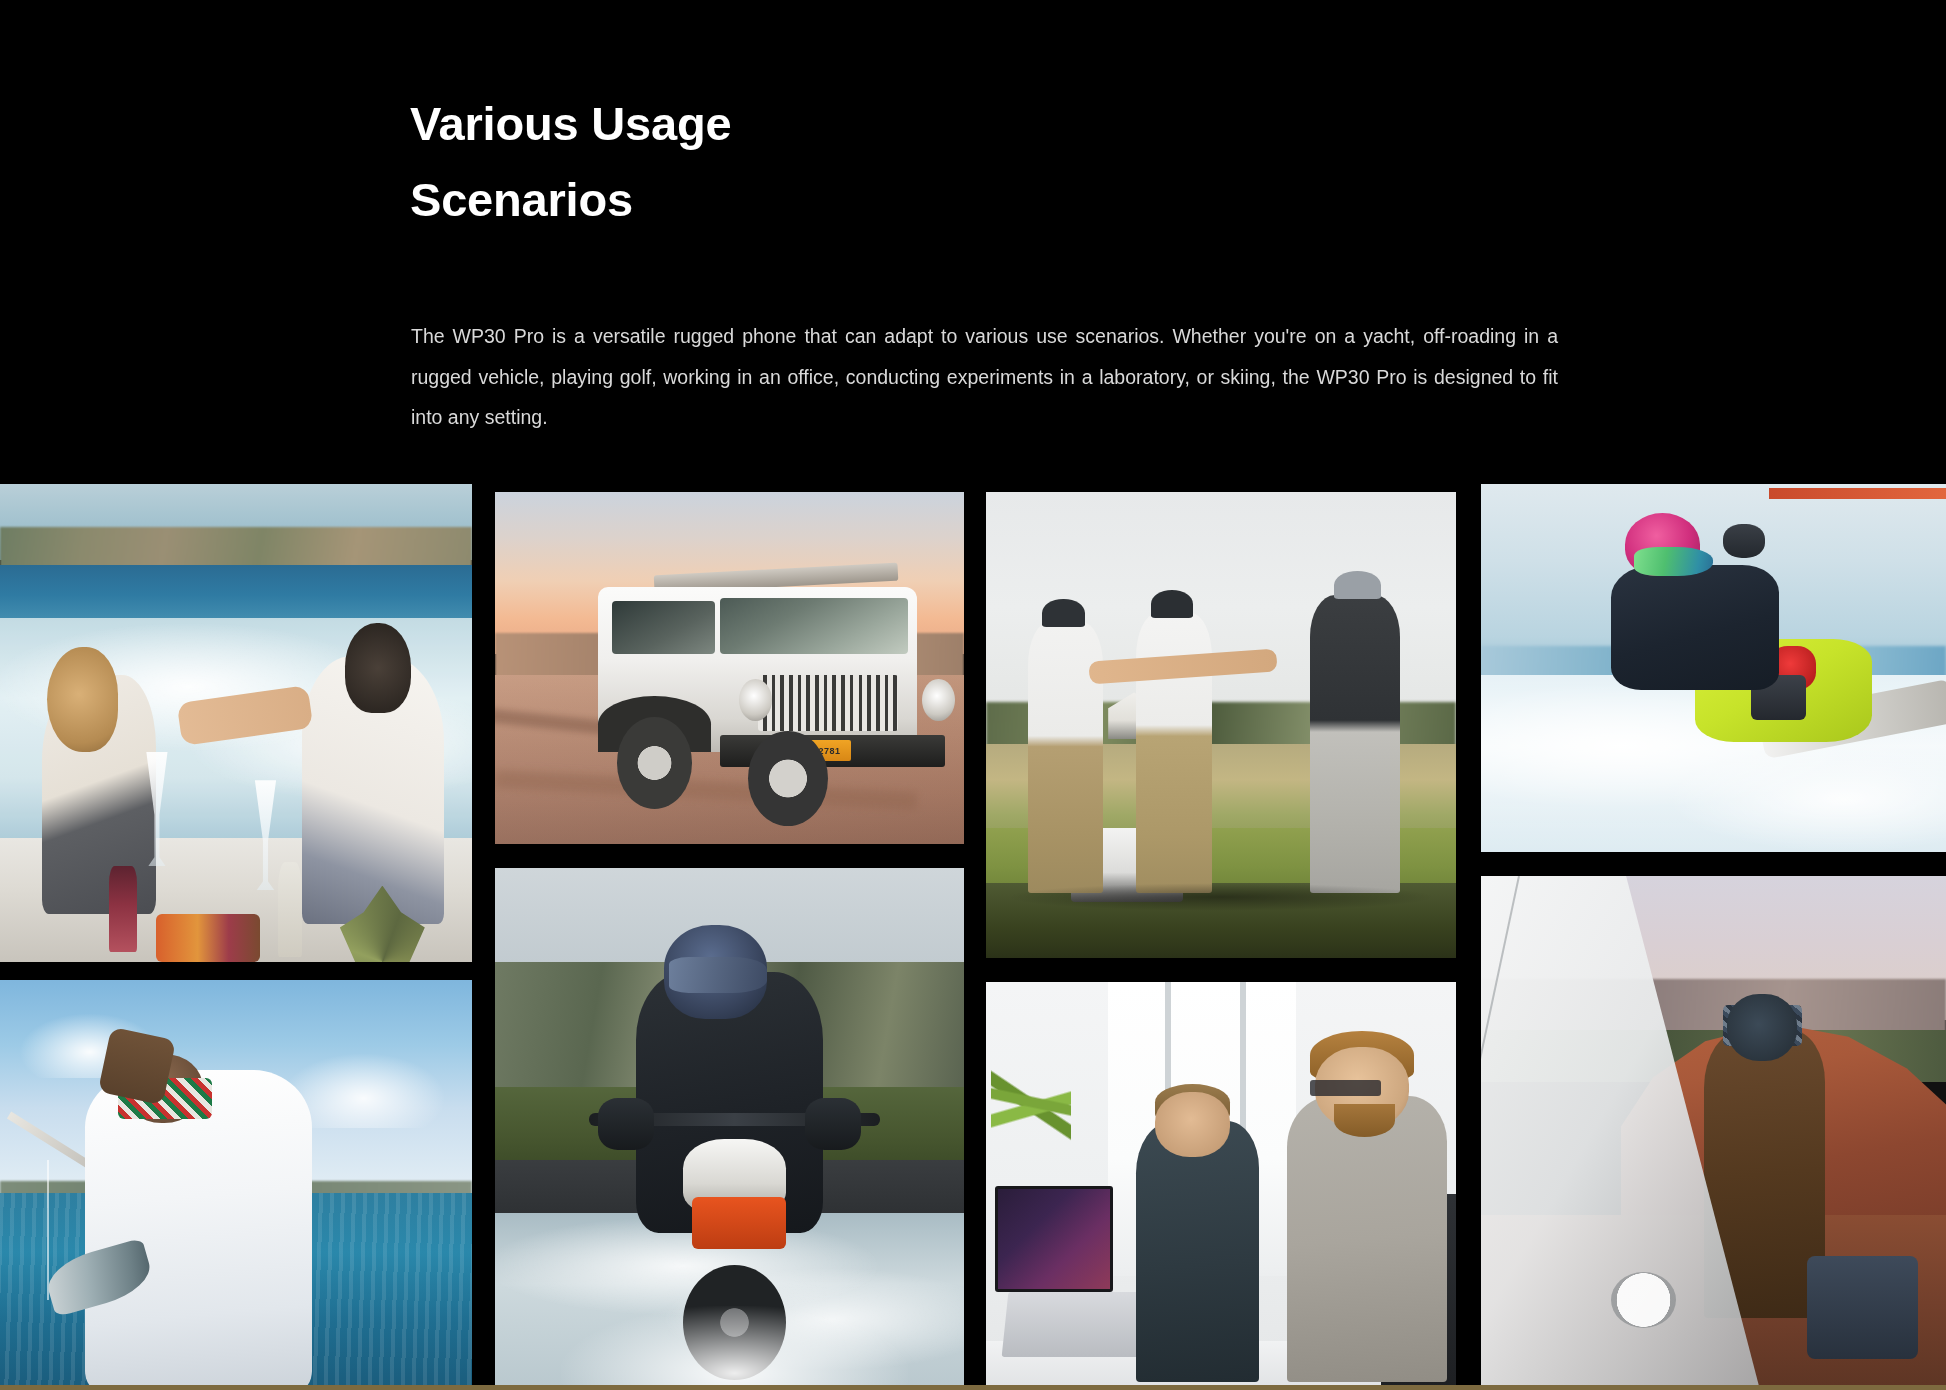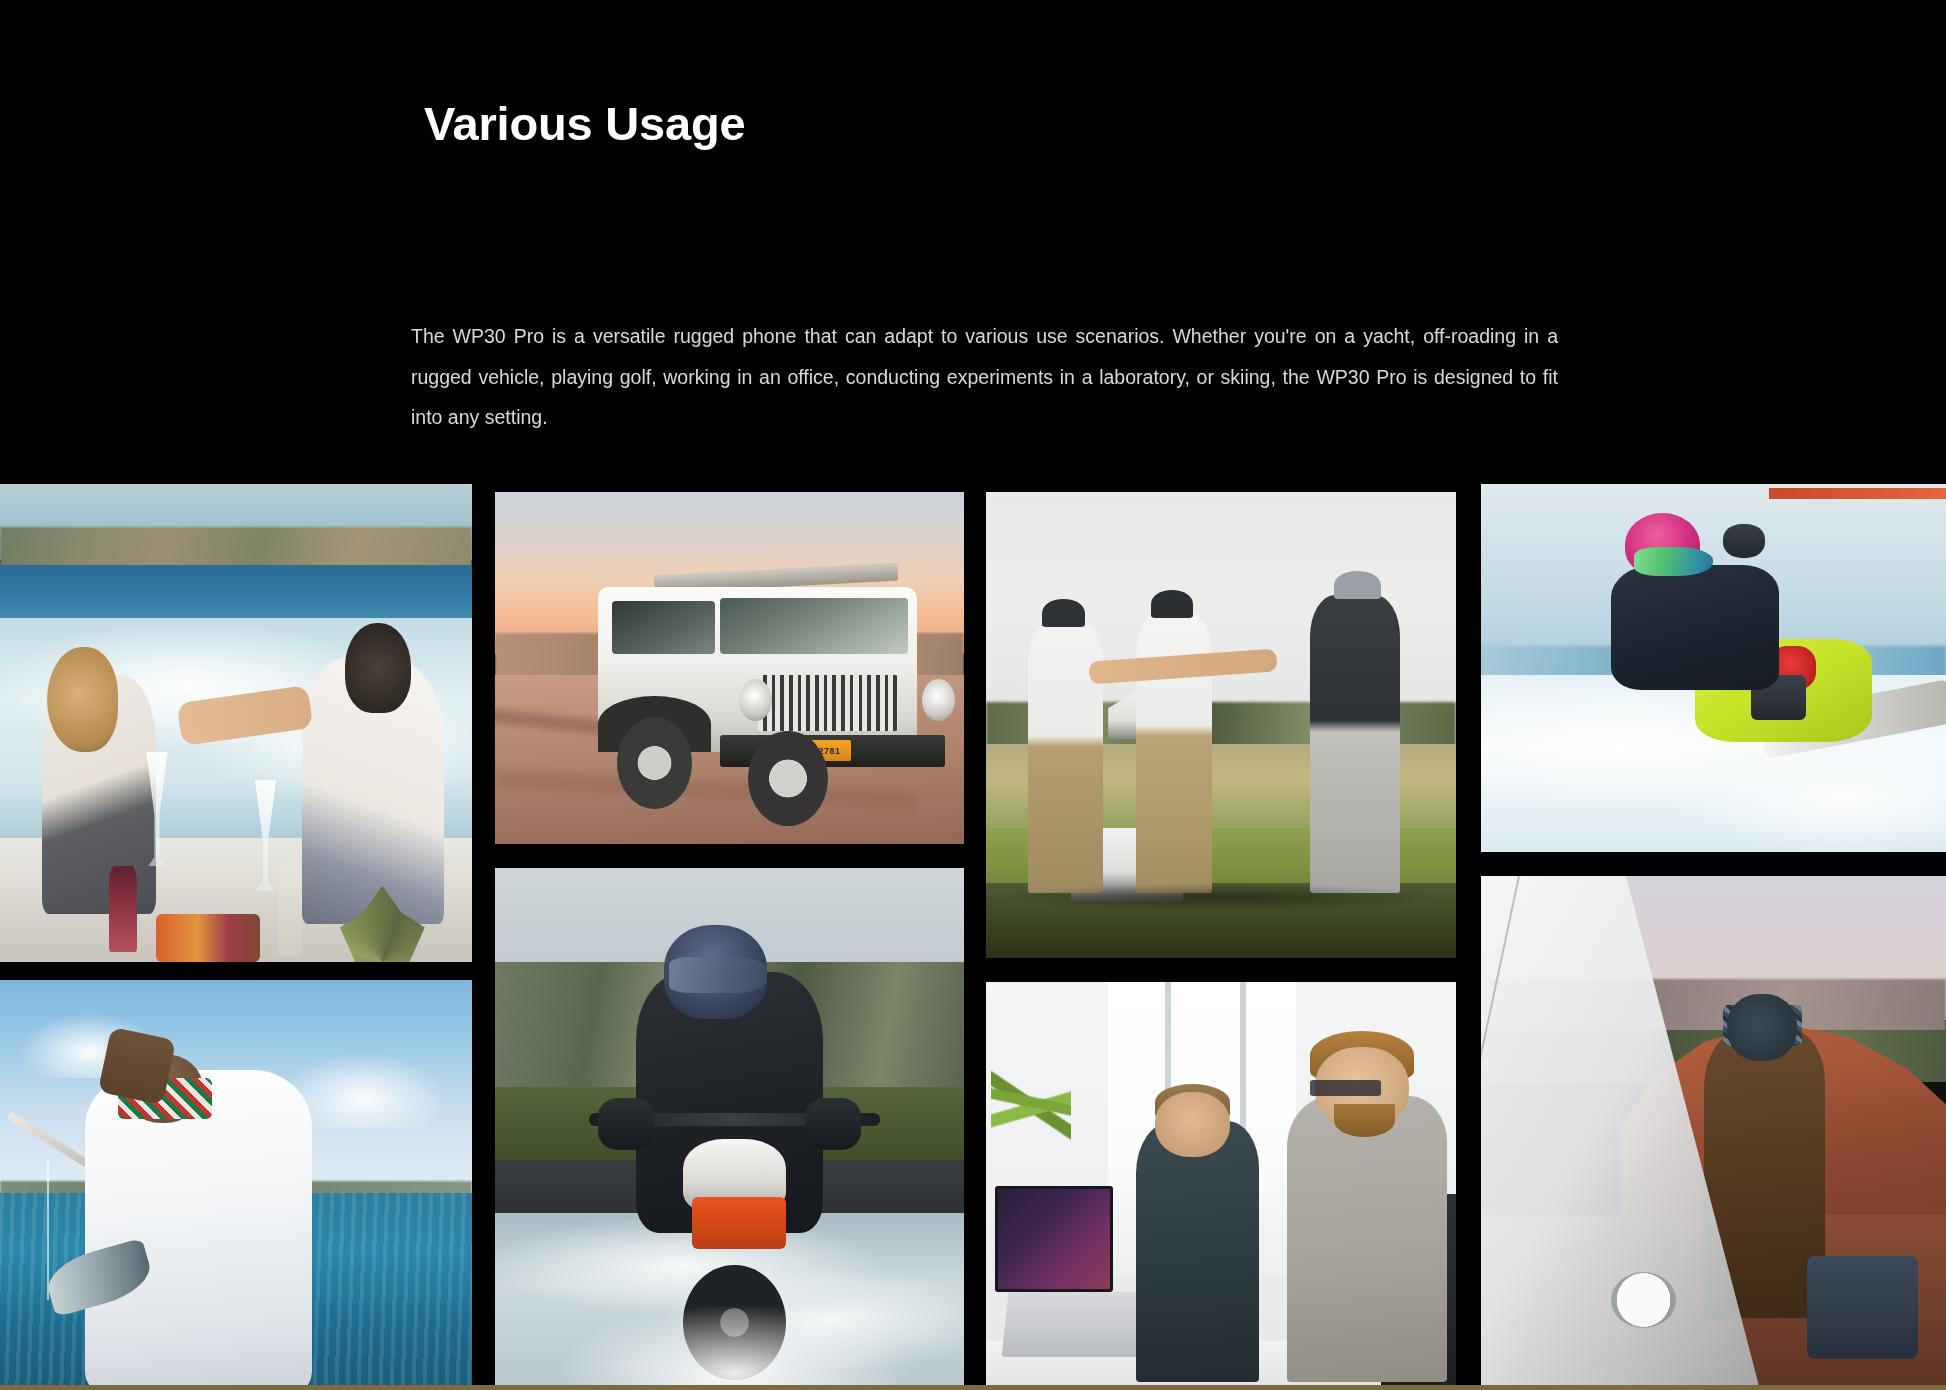--- a/index.html
+++ b/index.html
@@ -22,21 +22,21 @@
   #header-block {
     position: absolute;
     left: 0; top: 0;
     width: 1946px;
     height: 478px;
     background: #000000;
   }
 
   #heading {
     position: absolute;
-    left: 424px;
+    left: 410px;
     top: 86px;
     width: 900px;
     font-size: 47px;
     font-weight: 700;
     line-height: 1.62;
     letter-spacing: -0.2px;
     color: #ffffff;
   }
   #heading .hline { display: block; white-space: pre; }
 
@@ -487,20 +487,21 @@
     background: #7d6a3f;
   }
 </style>
 </head>
 <body>
 
 <div id="header-block">
 
   <h1 id="heading">
     <span class="hline">Various Usage</span>
+    <span class="hline">Scenarios</span>
   </h1>
 
   <p id="intro-paragraph">The WP30 Pro is a versatile rugged phone that can adapt to various use scenarios. Whether you're on a yacht, off-roading in a rugged vehicle, playing golf, working in an office, conducting experiments in a laboratory, or skiing, the WP30 Pro is designed to fit into any setting.</p>
 
 </div>
 
 <div id="photo-grid">
 
   <figure class="photo" style="left:0px; top:0px; width:472px; height:478px;">
     <div class="scene sc-yacht">

